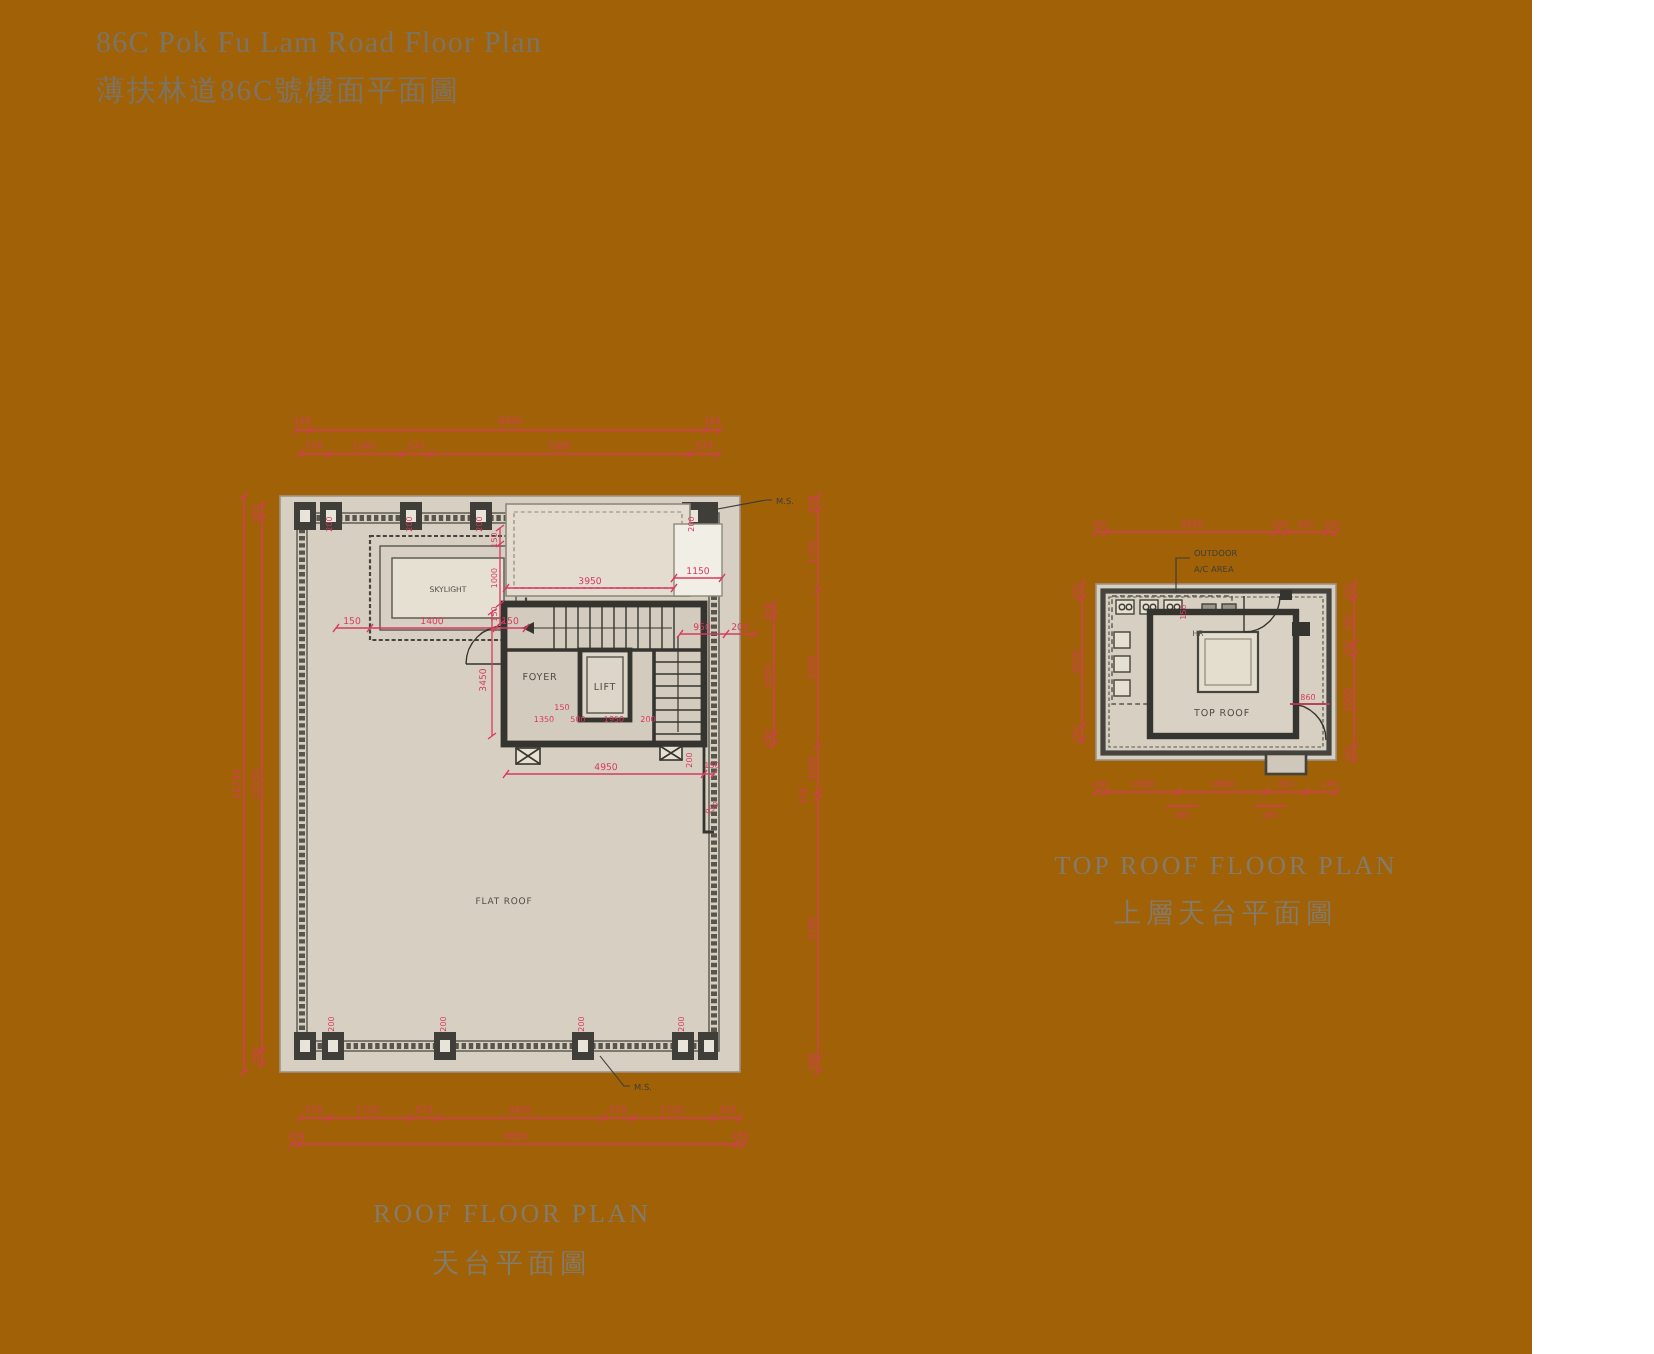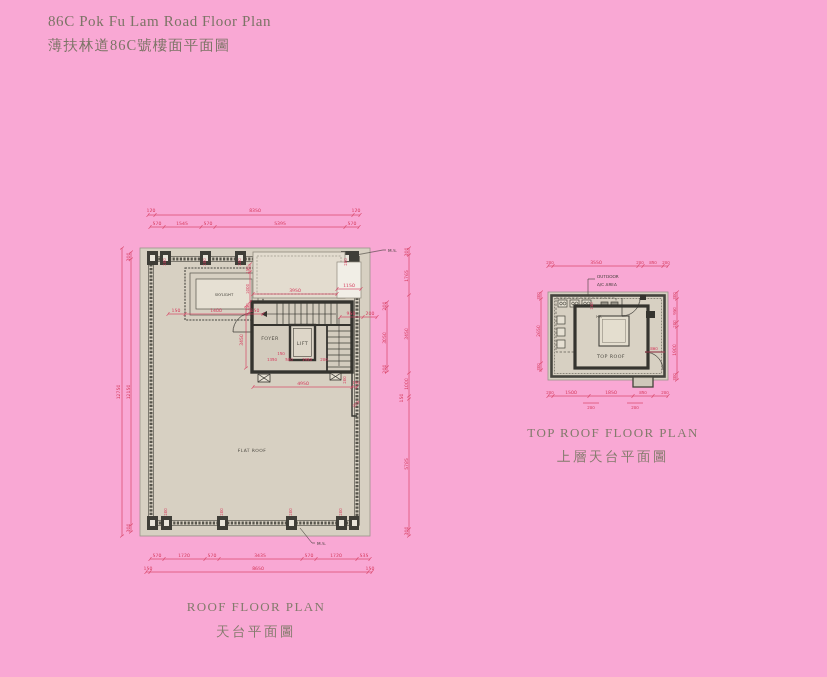--- a/index.html
+++ b/index.html
@@ -1,16 +1,16 @@
 <!DOCTYPE html>
 <html><head>
 <meta charset="utf-8">
 <style>
   html,body{margin:0;padding:0;background:#ffffff;}
-  .stage{position:relative;width:827px;height:677px;background:#f9a8d4;overflow:hidden;}
+  .stage{position:relative;width:766px;height:677px;background:#a16207;overflow:hidden;}
   svg{position:absolute;left:0;top:0;}
   svg text{font-family:"DejaVu Sans",sans-serif;}
   .title-en{font-family:"Liberation Serif",serif;font-size:15px;fill:#7c7466;letter-spacing:.6px;}
   .title-zh{font-family:"Liberation Serif",serif;font-size:14.5px;fill:#7c7466;letter-spacing:1px;}
   .cap-en{font-family:"Liberation Serif",serif;font-size:13px;fill:#837b6c;letter-spacing:1.4px;text-anchor:middle;}
   .cap-zh{font-family:"Liberation Serif",serif;font-size:13.5px;fill:#837b6c;letter-spacing:2.5px;text-anchor:middle;}
   .dt{font-size:4.6px;fill:#d63b5d;text-anchor:middle;}
   .dts{font-size:4px;fill:#d63b5d;text-anchor:middle;}
   .rl{font-size:4.8px;fill:#504d45;letter-spacing:.4px;text-anchor:middle;}
   .rls{font-size:3.8px;fill:#504d45;text-anchor:middle;}

